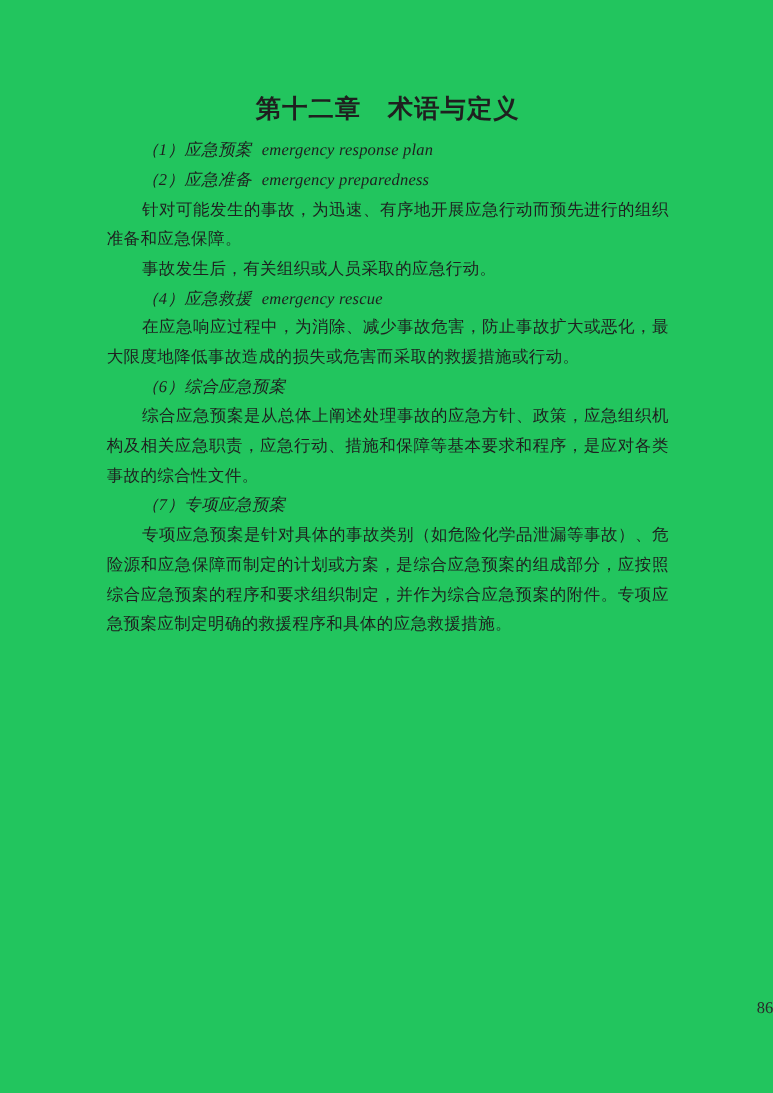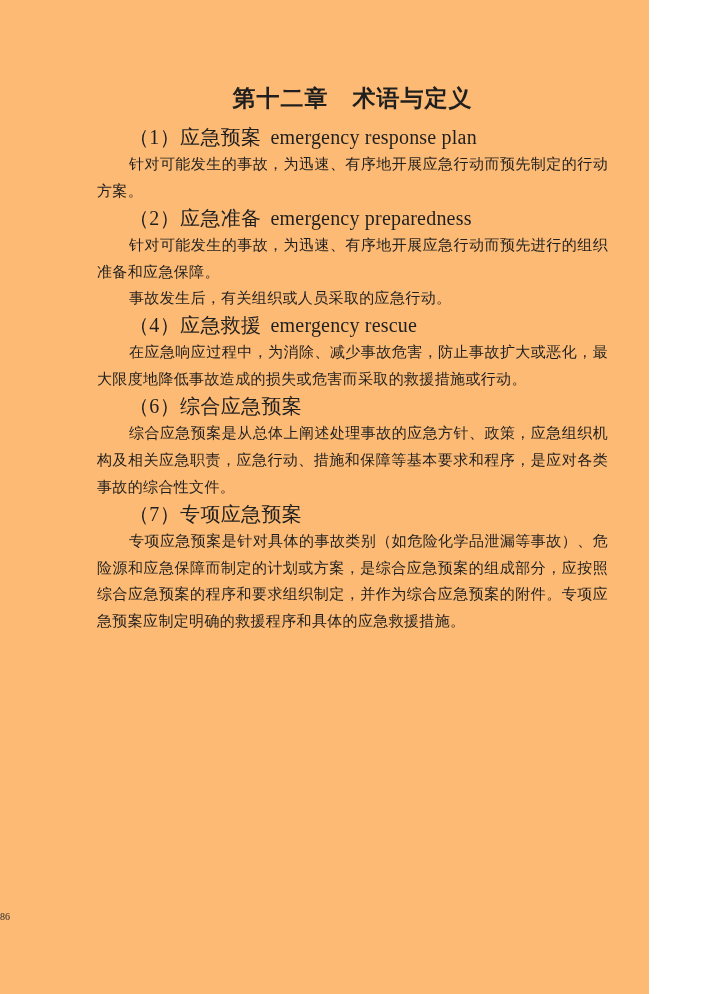--- a/index.html
+++ b/index.html
@@ -2,23 +2,23 @@
 <html><head>
 <meta charset="utf-8">
 <style>
   html, body {
     margin: 0;
     padding: 0;
     background: #ffffff;
   }
   .page {
     position: relative;
-    width: 649px;
+    width: 703px;
     height: 994px;
-    background: #fdba74;
+    background: #22c55e;
     color: #1f1f1f;
     font-family: "Liberation Serif", "DejaVu Serif", serif;
     overflow: hidden;
   }
   .content {
     position: absolute;
     left: 97px;
     top: 83px;
     width: 511px;
   }
@@ -27,61 +27,61 @@
     font-size: 23px;
     line-height: 32px;
     font-weight: 700;
     text-align: center;
     letter-spacing: 1px;
     white-space: pre;
   }
   .term-item { margin: 0; }
   .term-heading {
     margin: 0;
-    font-size: 20px;
+    font-size: 15px;
     line-height: 26.9px;
     letter-spacing: 0.35px;
     text-indent: 32px;
     white-space: nowrap;
+    font-style: italic;
   }
   .term-en {
     letter-spacing: 0.2px;
     margin-left: 9px;
   }
   .term-en:empty { display: none; margin: 0; }
   .term-definition {
     margin: 0;
     font-size: 15px;
     line-height: 26.9px;
     letter-spacing: 0.35px;
     text-indent: 32px;
     text-align: justify;
     text-justify: inter-character;
   }
   .page-number {
     position: absolute;
     left: 0;
     right: 0;
     top: 909px;
-    text-align: left;
-    font-size: 10px;
+    text-align: right;
+    font-size: 15px;
     line-height: 16px;
     color: #2a2a2a;
   }
 </style>
 </head>
 <body>
 
 <div class="page">
   <div class="content">
     <h1 class="doc-title">第十二章　术语与定义</h1>
     <div>
   <div class="term-item">
     <p class="term-heading"><span>（1）</span><span>应急预案</span><span class="term-en">emergency response plan</span></p>
-    <p class="term-definition">针对可能发生的事故，为迅速、有序地开展应急行动而预先制定的行动方案。</p>
   </div>
 
   <div class="term-item">
     <p class="term-heading"><span>（2）</span><span>应急准备</span><span class="term-en">emergency preparedness</span></p>
     <p class="term-definition">针对可能发生的事故，为迅速、有序地开展应急行动而预先进行的组织准备和应急保障。</p>
   </div>
 
   <div class="term-item">
     <p class="term-definition">事故发生后，有关组织或人员采取的应急行动。</p>
   </div>

